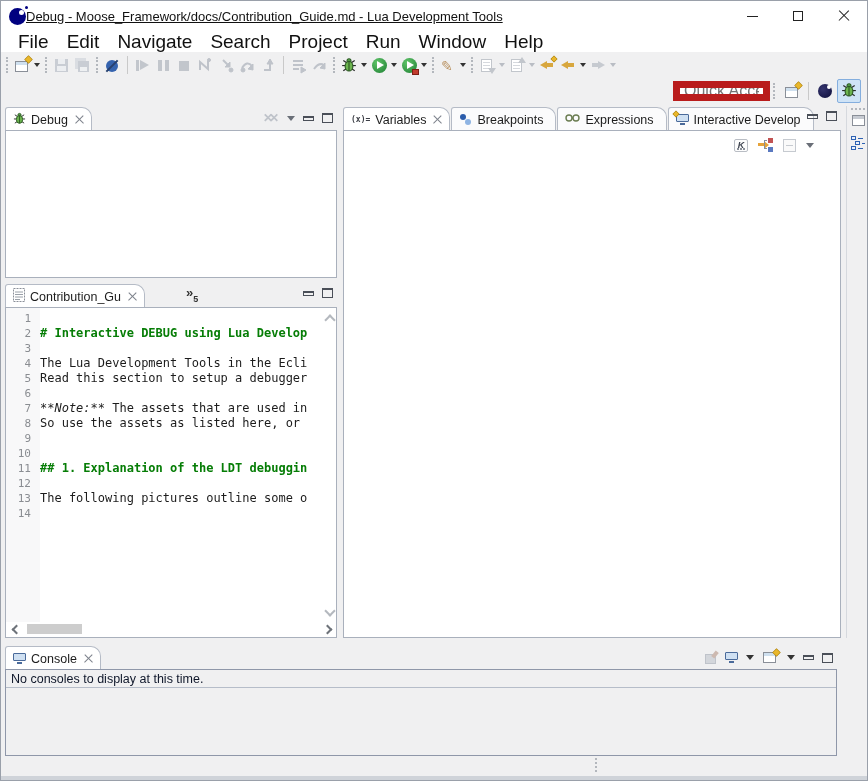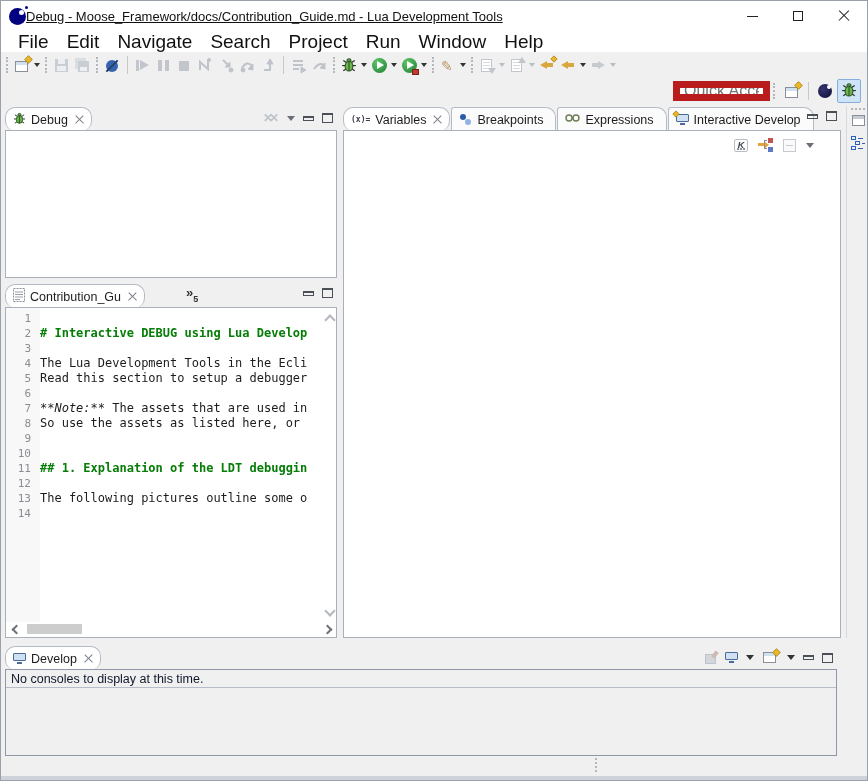--- a/index.html
+++ b/index.html
@@ -72,21 +72,21 @@
   .qa-box { width:97px; height:20px; border:7px solid #b91c1c; background:#fff; font-size:16px; color:#0369a1; padding:1px 4px; font-family:"Liberation Sans",sans-serif; }
   .persp-btn { height:24px; display:flex; align-items:center; padding:0 3px; margin-left:2px; }
   .persp-btn.sel { background:#cfe3f6; border:1px solid #84aede; border-radius:2px; }
   .lua-sphere { width:14px; height:14px; border-radius:50%; background:radial-gradient(circle at 35% 35%, #35356e, #0d0d3a); position:relative; }
   .lua-sphere .hole { position:absolute; right:1px; top:1px; width:4px; height:4px; border-radius:50%; background:#fff; }
 
   
   .panel { position:absolute; }
   .tabrow { position:relative; height:24px; display:flex; align-items:flex-end; }
   .tab { height:24px; display:flex; align-items:center; padding:0 7px; border:1px solid #b5bbc6; border-bottom:none; border-radius:3px 10px 0 0; background:#fbfbfc; margin-right:1px; font-size:12.5px; white-space:nowrap; }
-  .tab.active { background:#ffffff;border-radius:10px; }
+  .tab.active { background:#ffffff; }
   .tab .lbl { margin:0 5px 0 5px; }
   .tab-close { position:relative; width:9px; height:9px; margin-left:2px; }
   .tab-close::before,.tab-close::after { content:""; position:absolute; left:-1px; top:4px; width:11px; height:1.4px; background:#7d828c; }
   .tab-close::before { transform:rotate(45deg); } .tab-close::after { transform:rotate(-45deg); }
   .panel-body { background:#fff; border:1px solid #a9b0bc; position:absolute; left:0; right:0; bottom:0; }
   .tr-btns { position:absolute; right:4px; top:4px; display:flex; align-items:center; gap:8px; }
   .pmin { width:11px; height:5px; border:1px solid #4a4f58; border-top-width:2px; }
   .pmax { width:11px; height:10px; border:1px solid #4a4f58; border-top-width:2px; }
   .vmenu { width:0; height:0; border-left:4.5px solid transparent; border-right:4.5px solid transparent; border-top:5px solid #6a6f78; }
   .xx { color:#bfc3ca; font-weight:bold; font-size:12px; letter-spacing:-4px; padding-right:4px; }
@@ -577,21 +577,21 @@
     </div>
   </div>
 
   <div class="panel console-panel">
     <div class="tabrow">
       <div class="tab active">
         <span class="tabicon ic-mon">
             <span class="scr"></span>
             <span class="std"></span>
           </span>
-        <span class="lbl">Develop</span>
+        <span class="lbl">Console</span>
         <span class="tab-close"></span>
       </div>
       <div class="tr-btns">
         <span class="ic-pin"></span>
         <span class="ic-mon">
             <span class="scr"></span>
             <span class="std"></span>
           </span>
         <span class="vmenu" style="border-top-color:#333;"></span>
         <span class="ic" style="width:17px;height:15px;">

